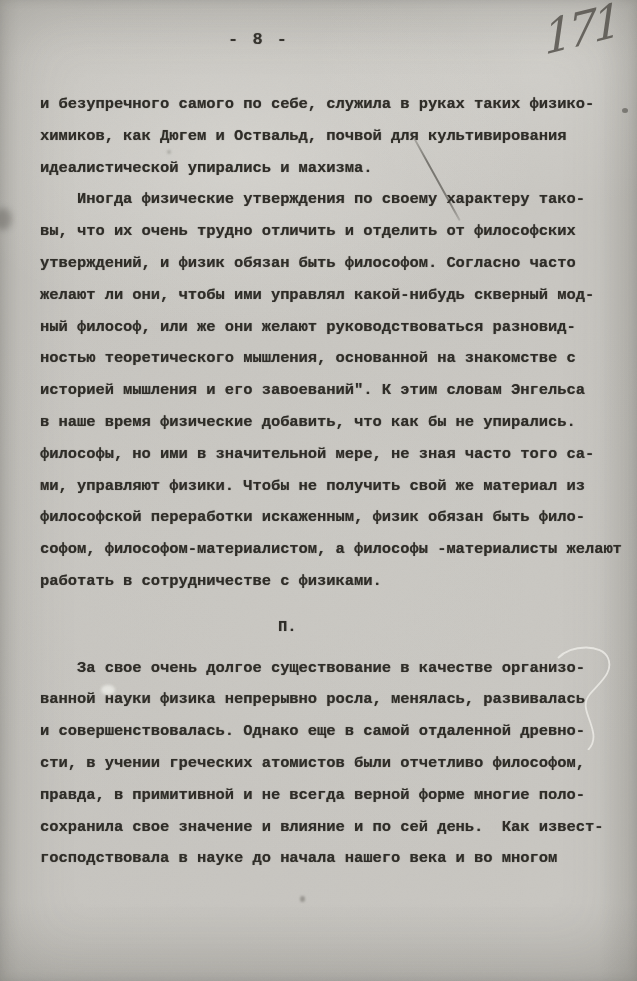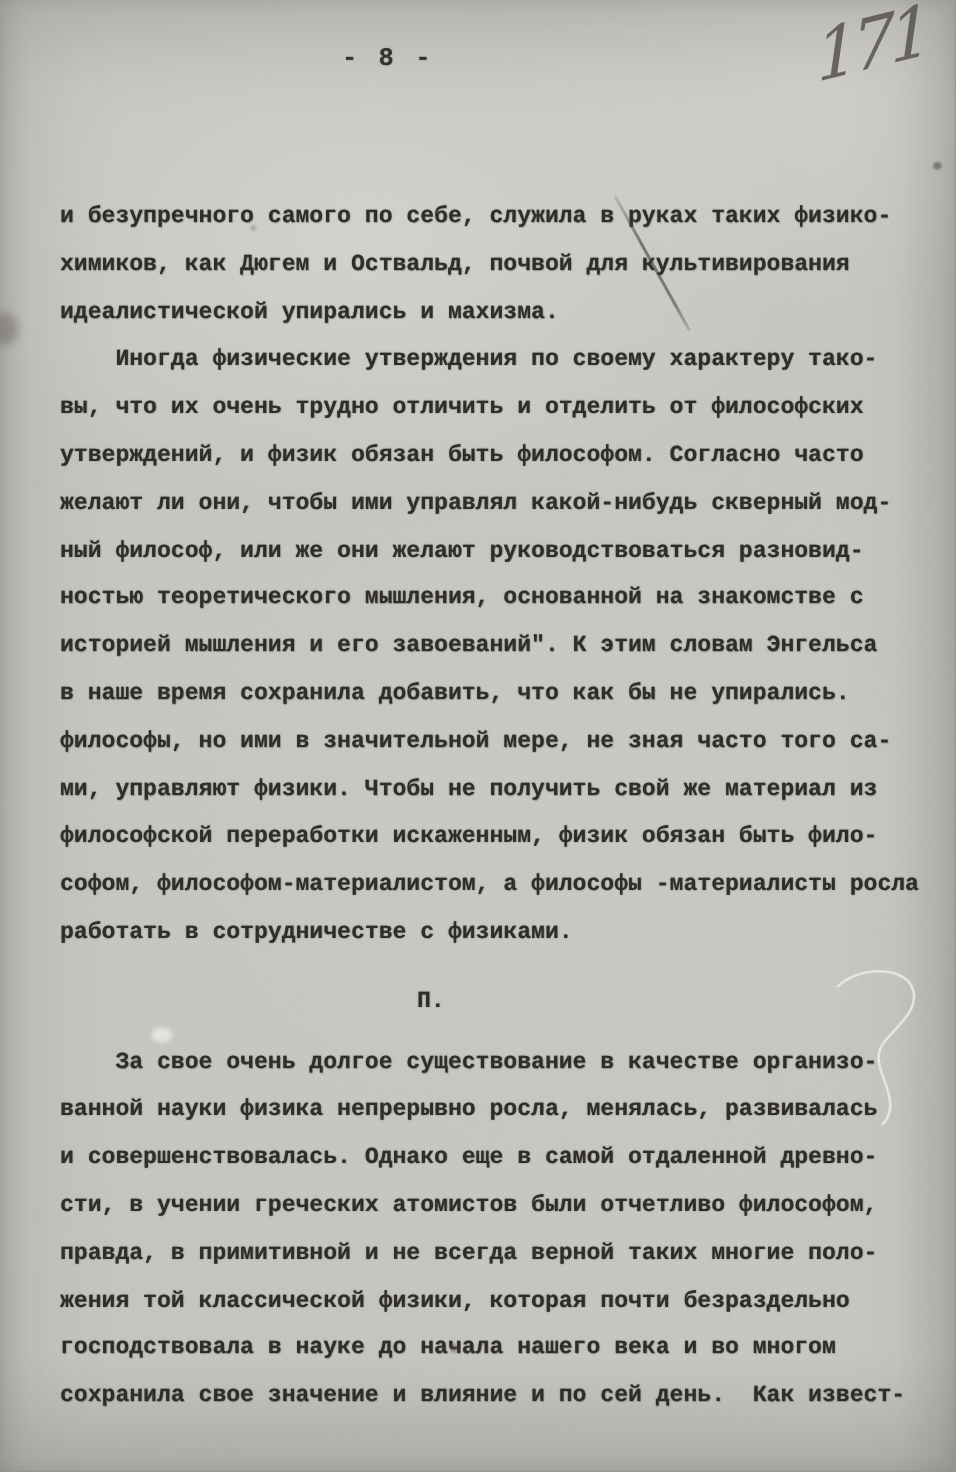--- a/index.html
+++ b/index.html
@@ -49,21 +49,20 @@
     color: #33312c;
     letter-spacing: 2px;
     text-shadow: 0 0 1px rgba(45,43,38,0.45);
     white-space: pre;
   }
   .text-column {
     position: absolute;
     left: 40px;
     top: 89px;
     width: 596px;
-    margin-top: 40px;
   }
   .line {
     height: 31.8px;
     line-height: 31.8px;
     font-size: 15.4px;
     font-weight: 700;
     color: #2d2b26;
     white-space: pre;
     letter-spacing: 0px;
     text-shadow: 0 0 1px rgba(43,41,36,0.5), 0.4px 0.4px 0.5px rgba(43,41,36,0.25);
@@ -142,35 +141,34 @@
     <div class="line">и безупречного самого по себе, служила в руках таких физико-</div>
     <div class="line">химиков, как Дюгем и Оствальд, почвой для культивирования</div>
     <div class="line">идеалистической упирались и махизма.</div>
     <div class="line">    Иногда физические утверждения по своему характеру тако-</div>
     <div class="line">вы, что их очень трудно отличить и отделить от философских</div>
     <div class="line">утверждений, и физик обязан быть философом. Согласно часто</div>
     <div class="line">желают ли они, чтобы ими управлял какой-нибудь скверный мод-</div>
     <div class="line">ный философ, или же они желают руководствоваться разновид-</div>
     <div class="line">ностью теоретического мышления, основанной на знакомстве с</div>
     <div class="line">историей мышления и его завоеваний". К этим словам Энгельса</div>
-    <div class="line">в наше время сохранила добавить, что как бы не упирались.</div>
+    <div class="line">в наше время физические добавить, что как бы не упирались.</div>
     <div class="line">философы, но ими в значительной мере, не зная часто того са-</div>
     <div class="line">ми, управляют физики. Чтобы не получить свой же материал из</div>
     <div class="line">философской переработки искаженным, физик обязан быть фило-</div>
-    <div class="line">софом, философом-материалистом, а философы -материалисты росла</div>
+    <div class="line">софом, философом-материалистом, а философы -материалисты желают</div>
     <div class="line">работать в сотрудничестве с физиками.</div>
     <div class="line heading">П.</div>
     <div class="line">    За свое очень долгое существование в качестве организо-</div>
     <div class="line">ванной науки физика непрерывно росла, менялась, развивалась</div>
     <div class="line">и совершенствовалась. Однако еще в самой отдаленной древно-</div>
     <div class="line">сти, в учении греческих атомистов были отчетливо философом,</div>
-    <div class="line">правда, в примитивной и не всегда верной таких многие поло-</div>
-    <div class="line">жения той классической физики, которая почти безраздельно</div>
+    <div class="line">правда, в примитивной и не всегда верной форме многие поло-</div>
+    <div class="line">сохранила свое значение и влияние и по сей день.  Как извест-</div>
     <div class="line">господствовала в науке до начала нашего века и во многом</div>
-    <div class="line">сохранила свое значение и влияние и по сей день.  Как извест-</div>
   </div>
 
   <div class="scratch-line"></div>
 
   <svg class="hair-crease" width="97" height="130">
     <path d="M 18 38 C 32 24, 62 24, 68 38 C 74 52, 60 62, 50 74 C 40 86, 50 96, 53 112 C 55 122, 50 128, 48 130" fill="none" stroke="#edece7" stroke-width="1.8" opacity="0.85"></path>
   </svg>
 
   <div class="smudge smudge-left-edge"></div>
   <div class="smudge speck-1"></div>

